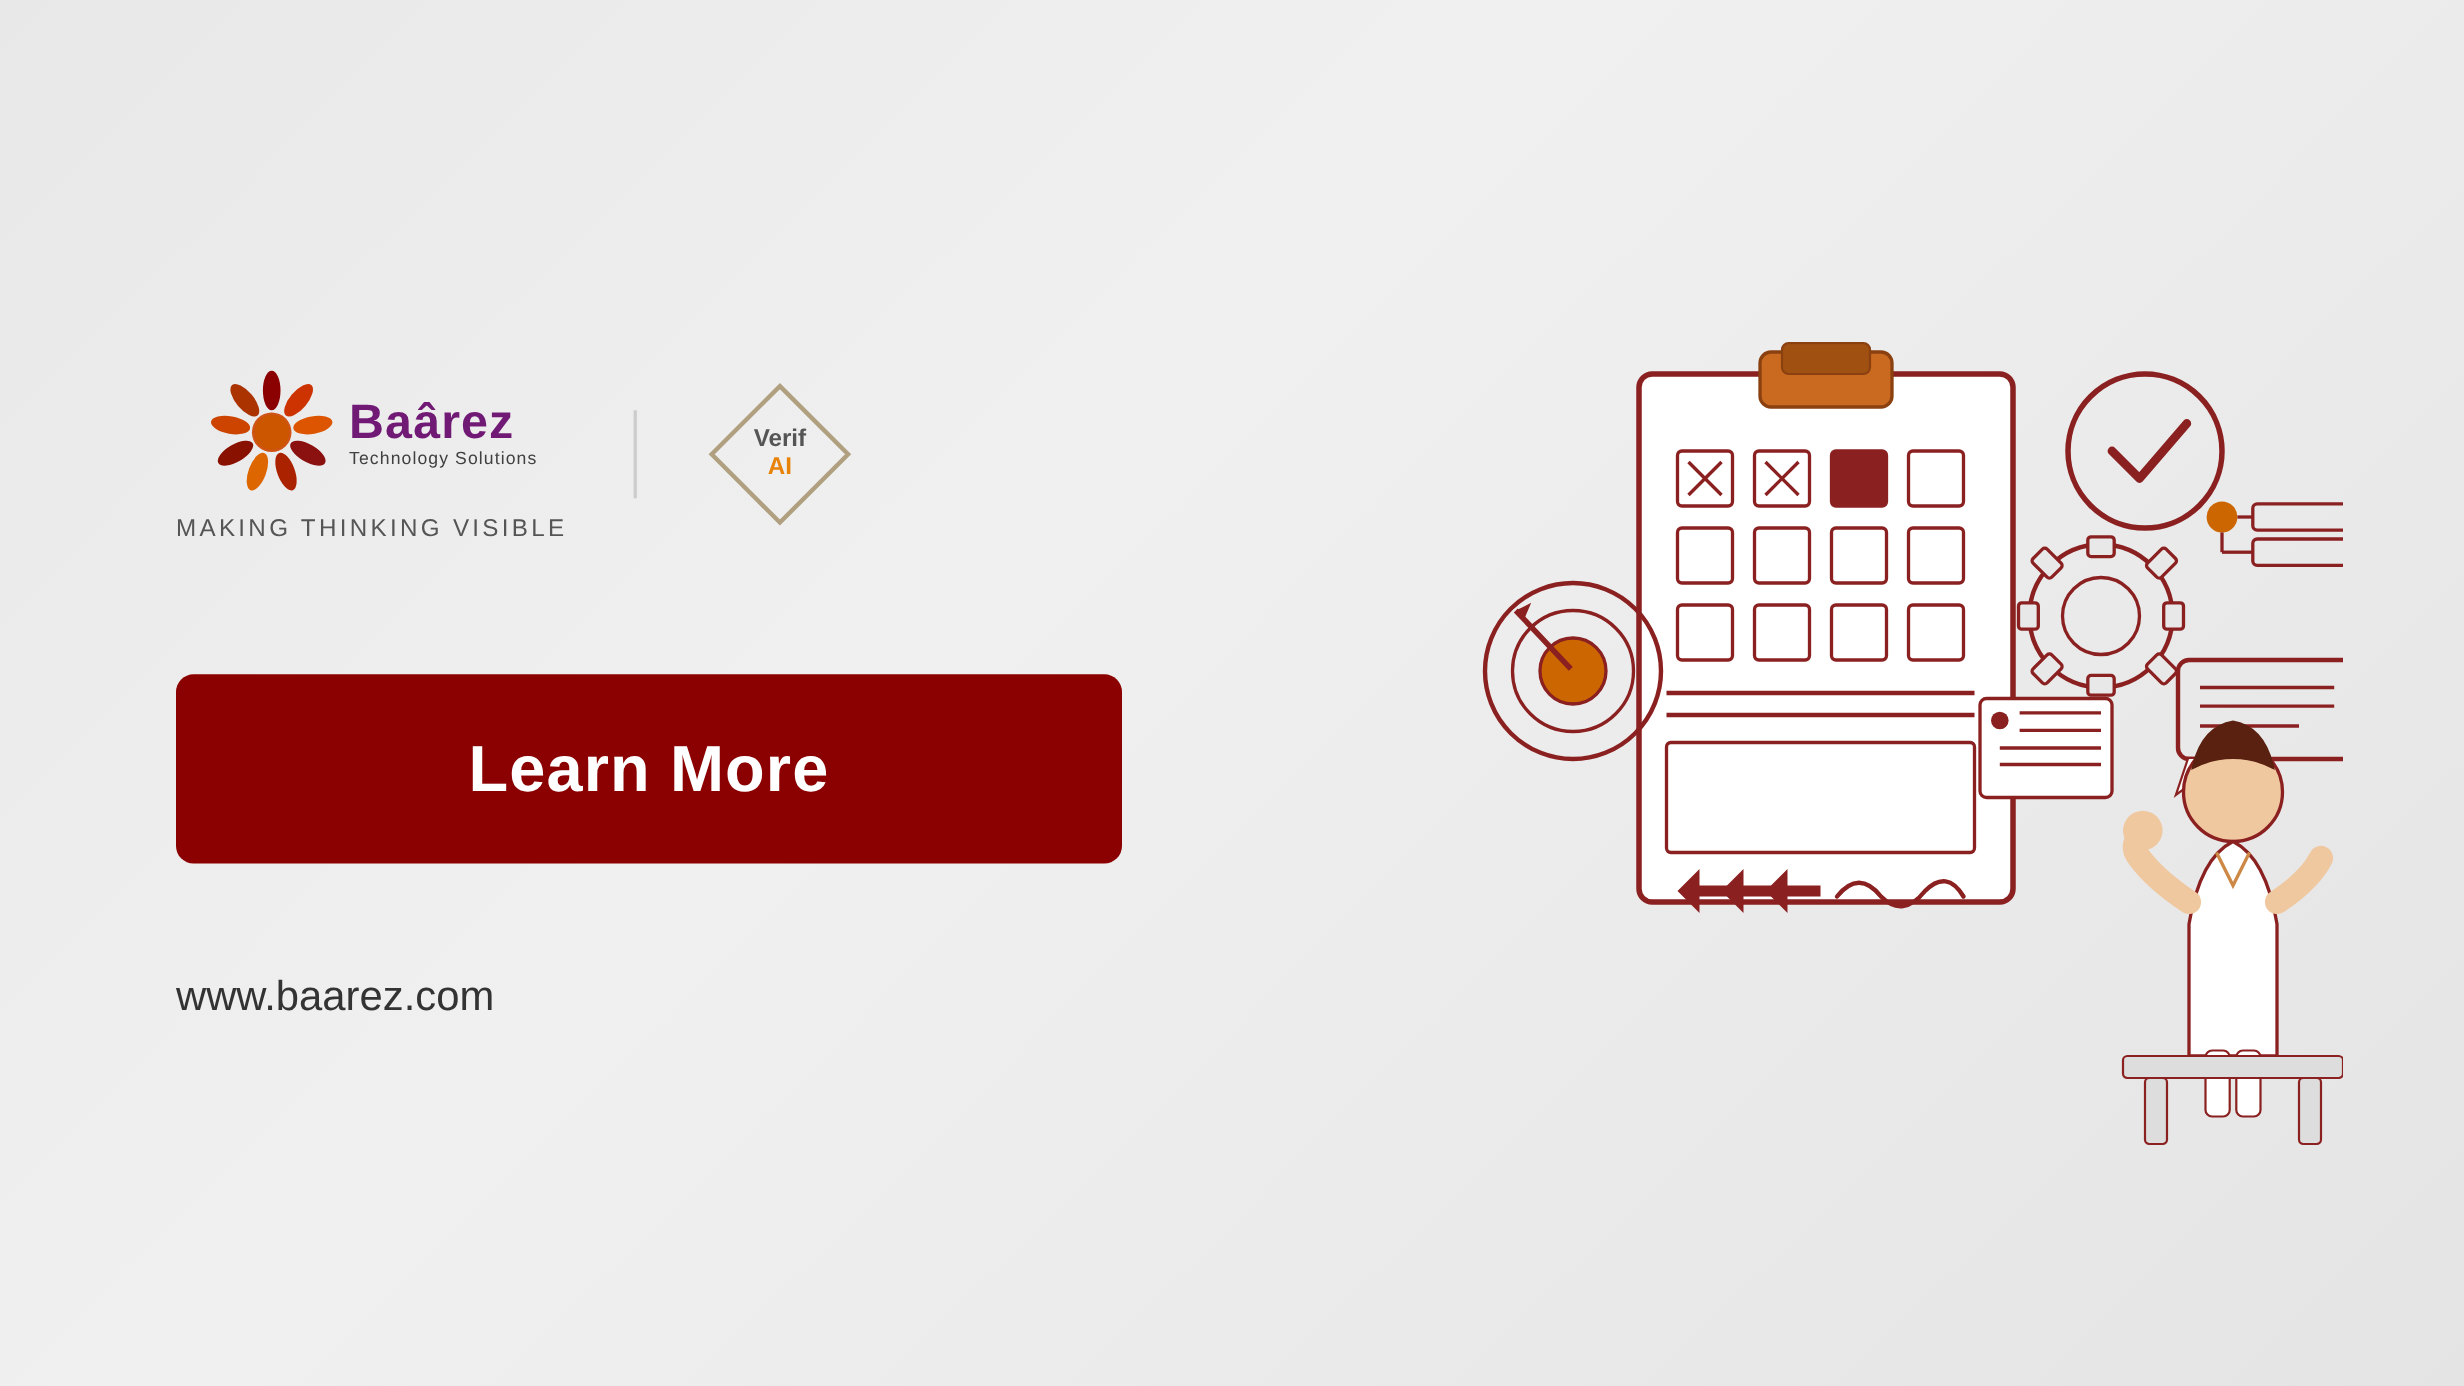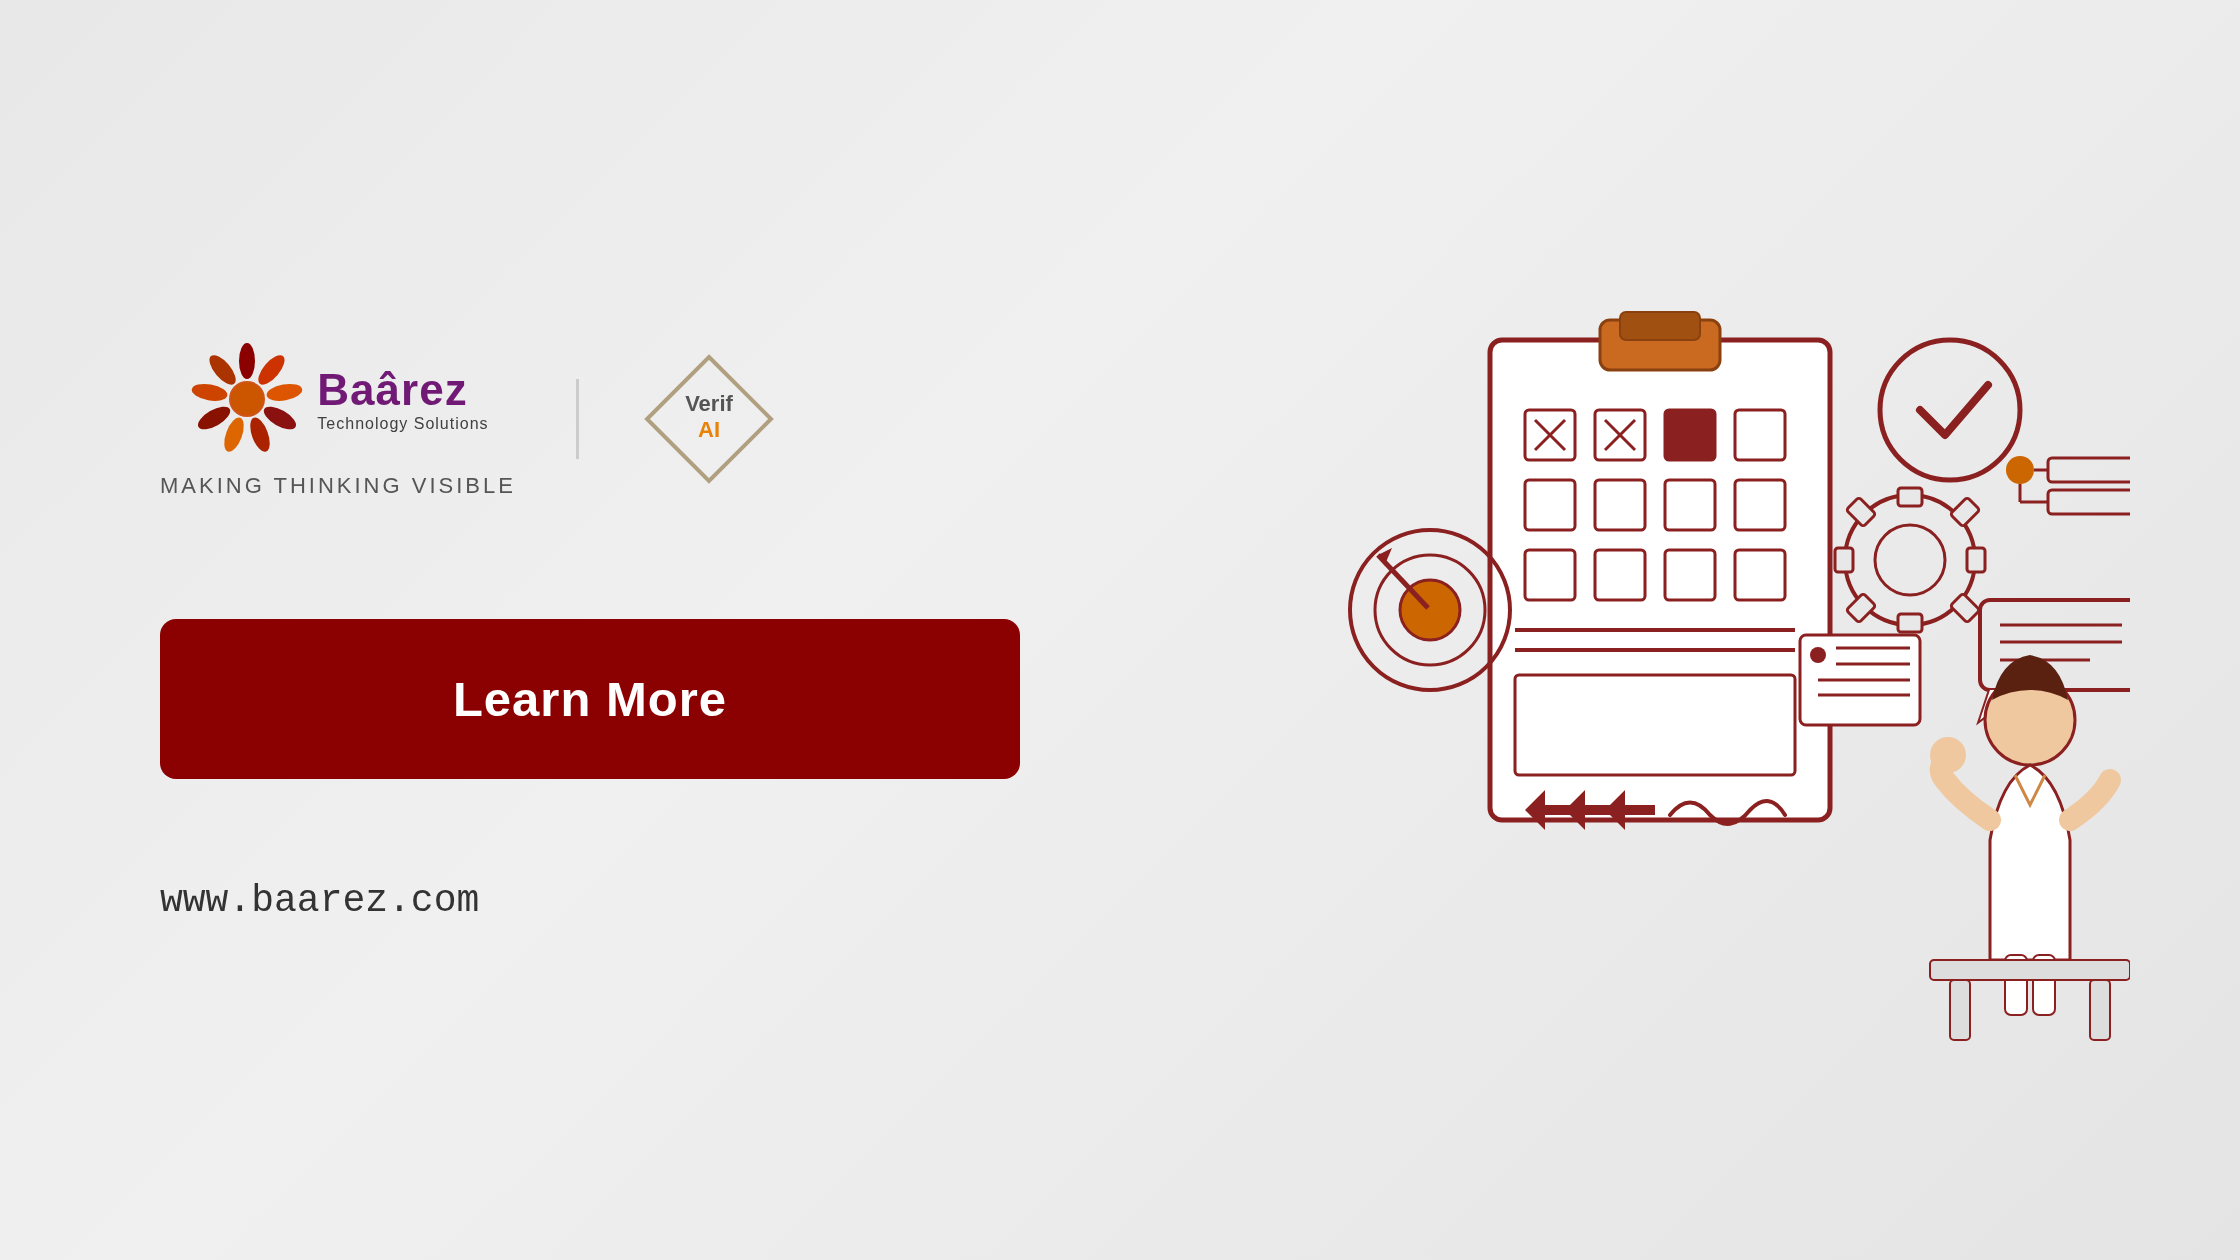--- a/index.html
+++ b/index.html
@@ -132,36 +132,35 @@
     .headline-line3 .ai-highlight {
       color: #cc5500;
       font-weight: 900;
     }
 
     
     .learn-more-btn {
       display: inline-block;
       background: #8b0000;
       color: #ffffff;
-      font-size: 49px;
+      font-size: 59px;
       font-weight: 700;
       padding: 52px 80px;
       border-radius: 16px;
       border: none;
       cursor: pointer;
       margin-bottom: 100px;
       letter-spacing: 1px;
     }
 
     
     .website-url {
       font-size: 38px;
       color: #333;
       font-weight: 400;
-      font-family: Liberation Mono, monospace;
     }
 
     
     .right-content {
       width: 50%;
       height: 100%;
       display: flex;
       align-items: center;
       justify-content: center;
       position: relative;

